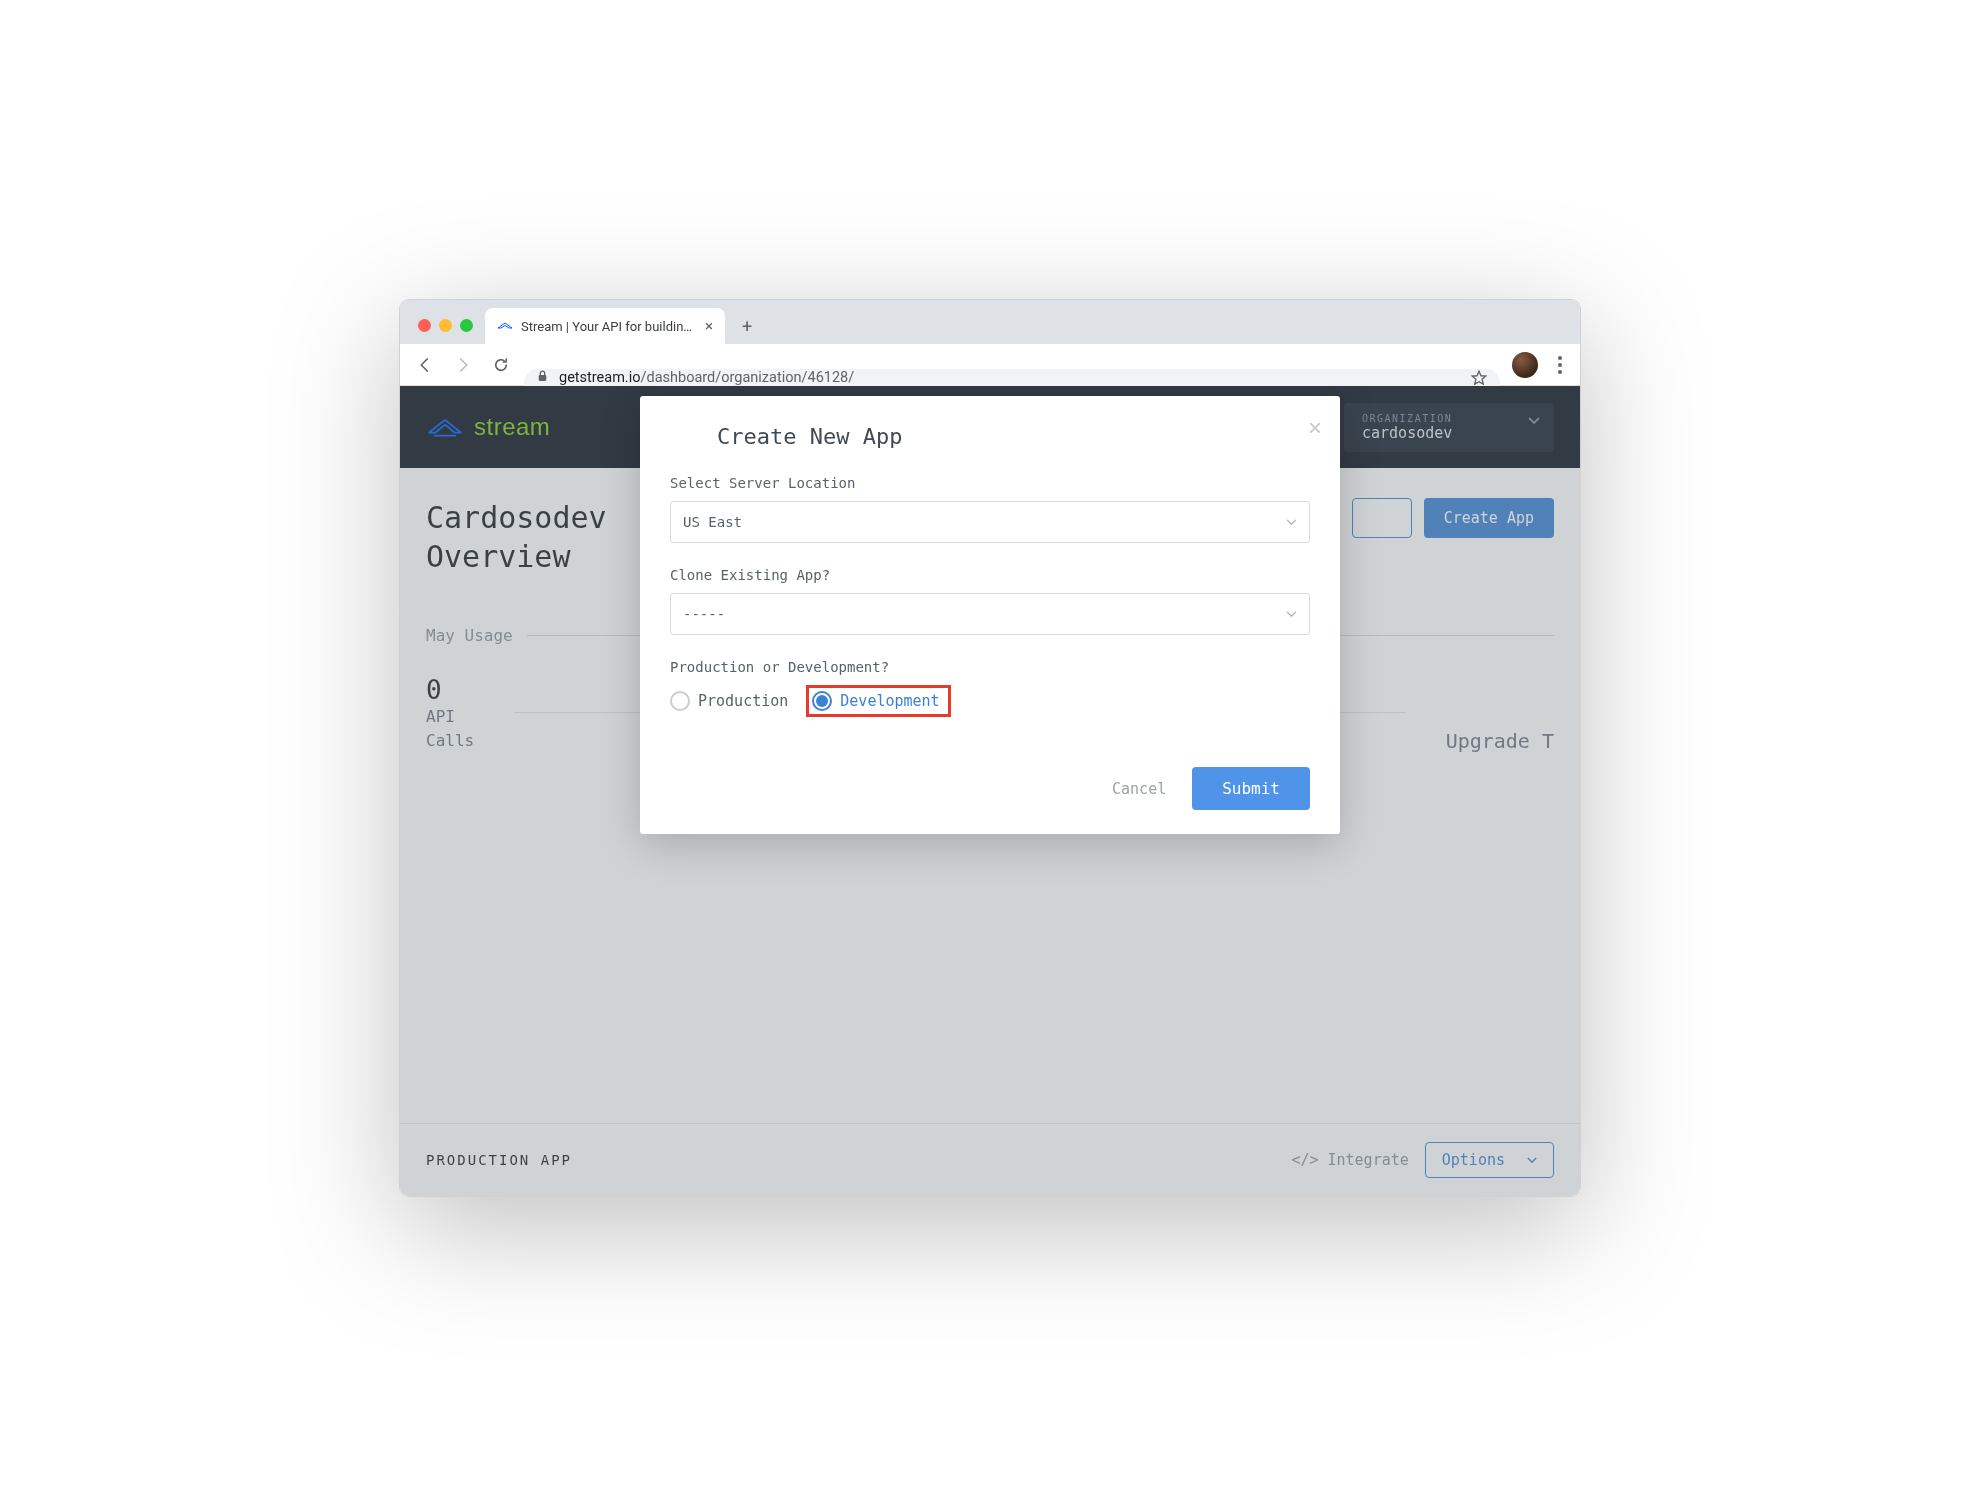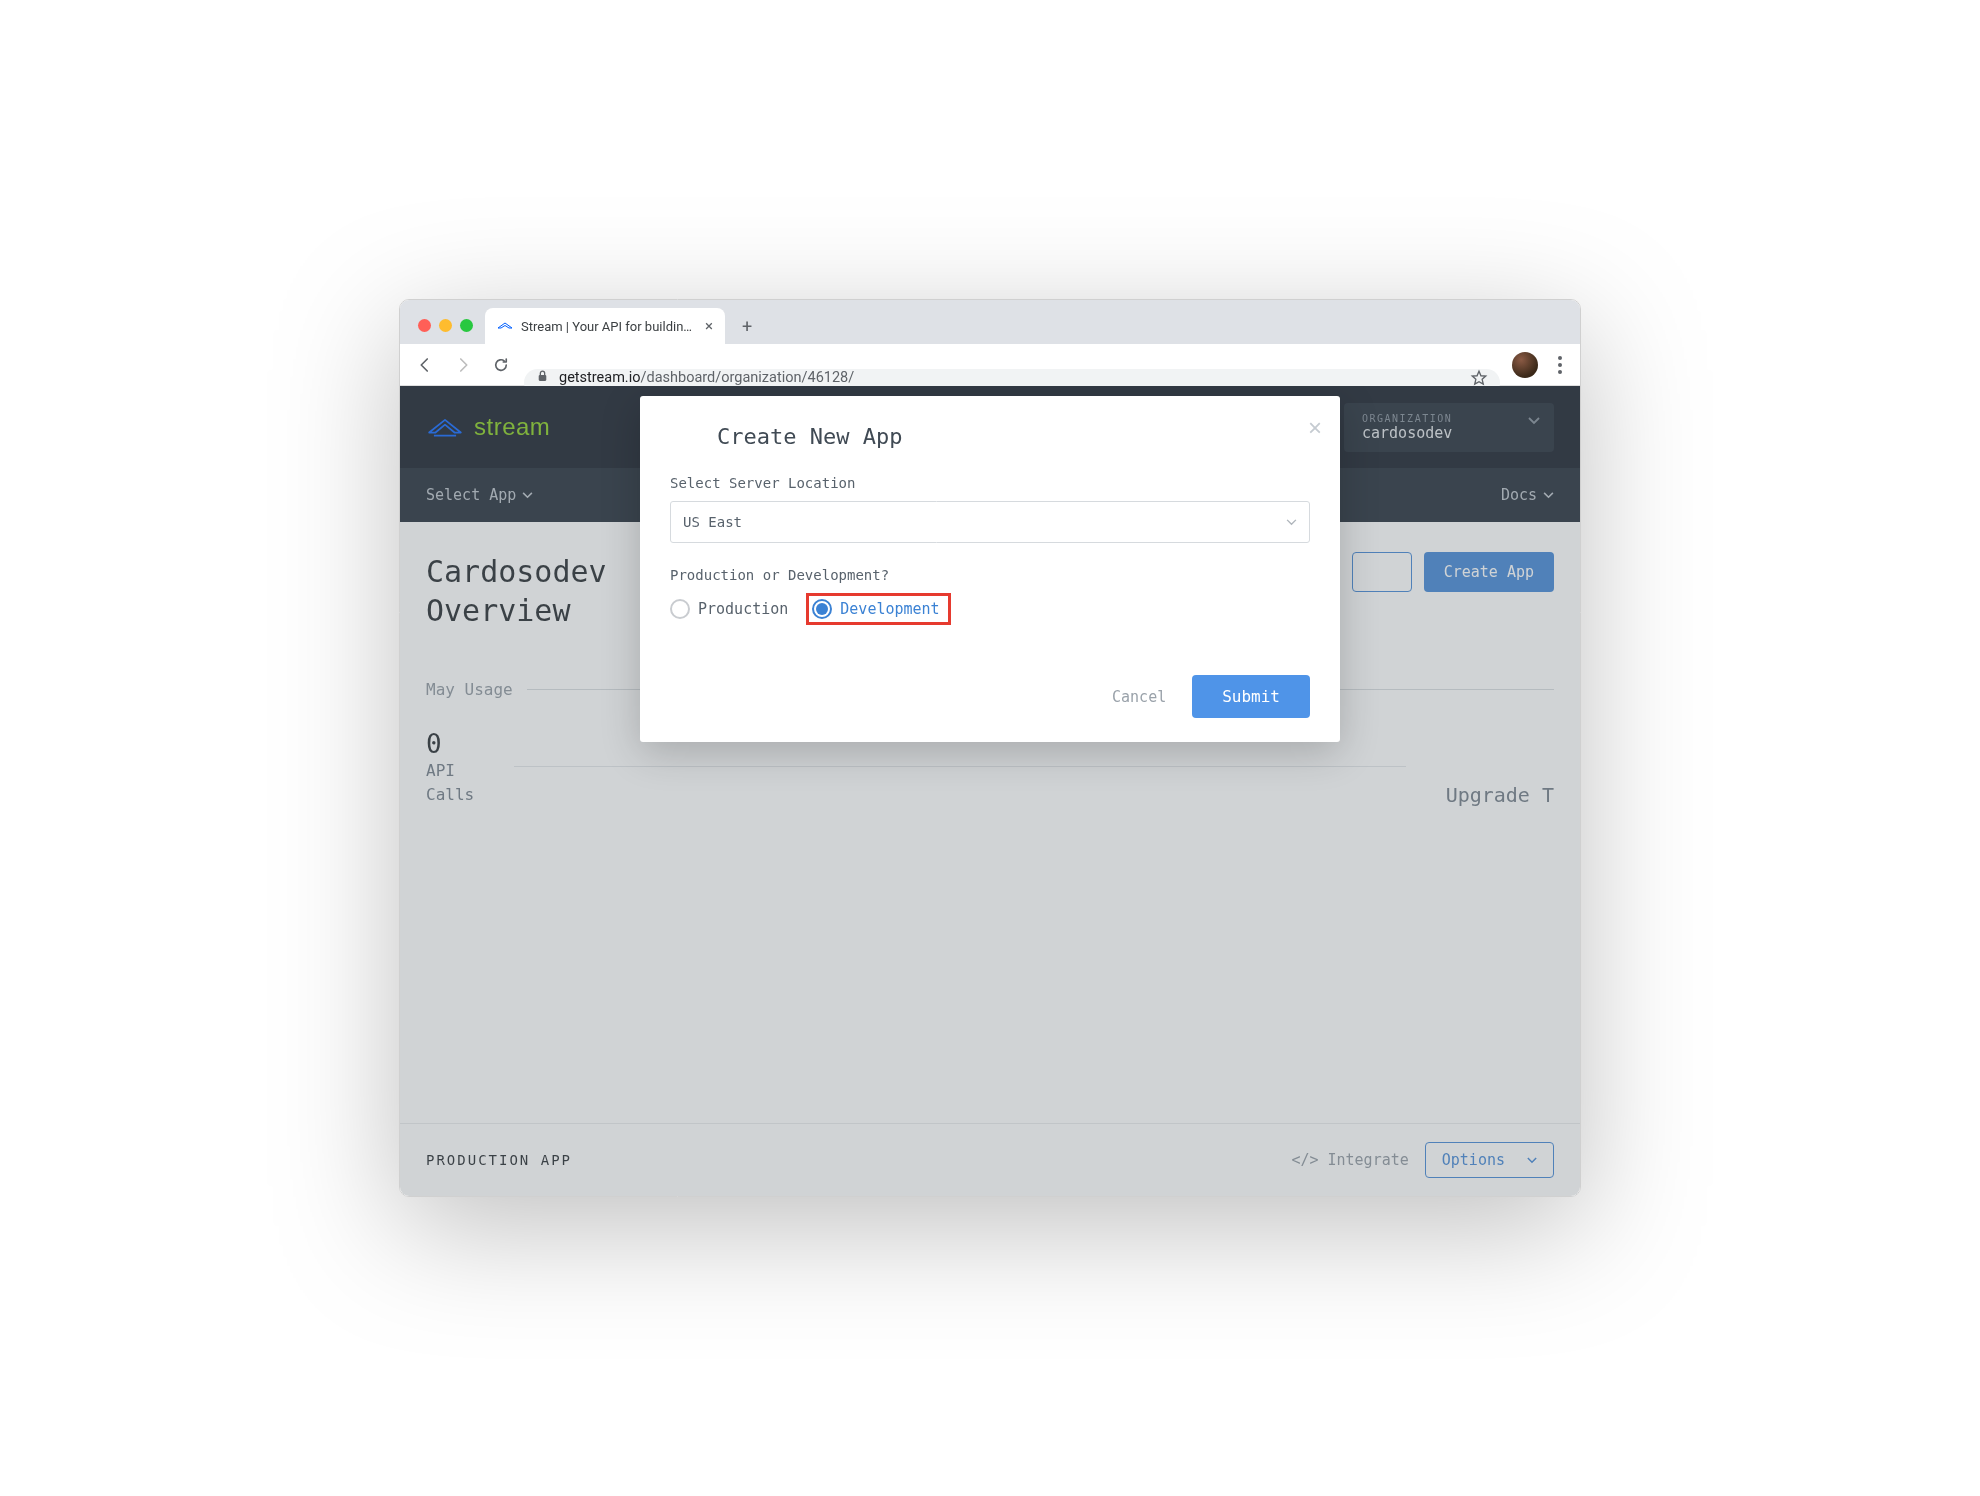--- a/index.html
+++ b/index.html
@@ -384,38 +384,20 @@
           <span class="org-label">ORGANIZATION</span>
           <span class="org-value">cardosodev</span>
           <span class="chev">
             <svg width="12" height="8" viewBox="0 0 12 8">
                 <path d="M1 1 L6 6 L11 1" fill="none" stroke="#7f8a96" stroke-width="1.8"></path>
               </svg>
           </span>
         </div>
       </div>
 
-      <div class="sub-nav">
-        <div class="sub-nav-item">
-          <span>Select App</span>
-          <span class="chev">
-            <svg width="11" height="7" viewBox="0 0 12 8">
-                <path d="M1 1 L6 6 L11 1" fill="none" stroke="#b8c0c8" stroke-width="1.8"></path>
-              </svg>
-          </span>
-        </div>
-        <div class="sub-nav-item">
-          <span>Docs</span>
-          <span class="chev">
-            <svg width="11" height="7" viewBox="0 0 12 8">
-                <path d="M1 1 L6 6 L11 1" fill="none" stroke="#b8c0c8" stroke-width="1.8"></path>
-              </svg>
-          </span>
-        </div>
-      </div>
 
       <div class="page-body">
         <div class="page-title">
           <span>Cardosodev</span><br>
           <span>Overview</span>
         </div>
         <div class="top-actions">
           <button class="btn-outline" style="width:60px;">&nbsp;</button>
           <button class="btn-primary">Create App</button>
         </div>
@@ -460,20 +442,31 @@
           <div class="select">
             <span>US East</span>
             <span class="chev">
               <svg width="11" height="7" viewBox="0 0 12 8">
                   <path d="M1 1 L6 6 L11 1" fill="none" stroke="#b0b6bc" stroke-width="1.6"></path>
                 </svg>
             </span>
           </div>
         </div>
 
+        <div class="field">
+          <label class="field-label">Clone Existing App?</label>
+          <div class="select">
+            <span>-----</span>
+            <span class="chev">
+              <svg width="11" height="7" viewBox="0 0 12 8">
+                  <path d="M1 1 L6 6 L11 1" fill="none" stroke="#b0b6bc" stroke-width="1.6"></path>
+                </svg>
+            </span>
+          </div>
+        </div>
 
         <div class="field" style="margin-bottom:0">
           <label class="field-label">Production or Development?</label>
           <div class="radio-row">
             <div class="radio-opt">
               <span class="radio-circle"></span>
               <span class="radio-text">Production</span>
             </div>
             <span class="highlight-box">
               <div class="radio-opt selected">

